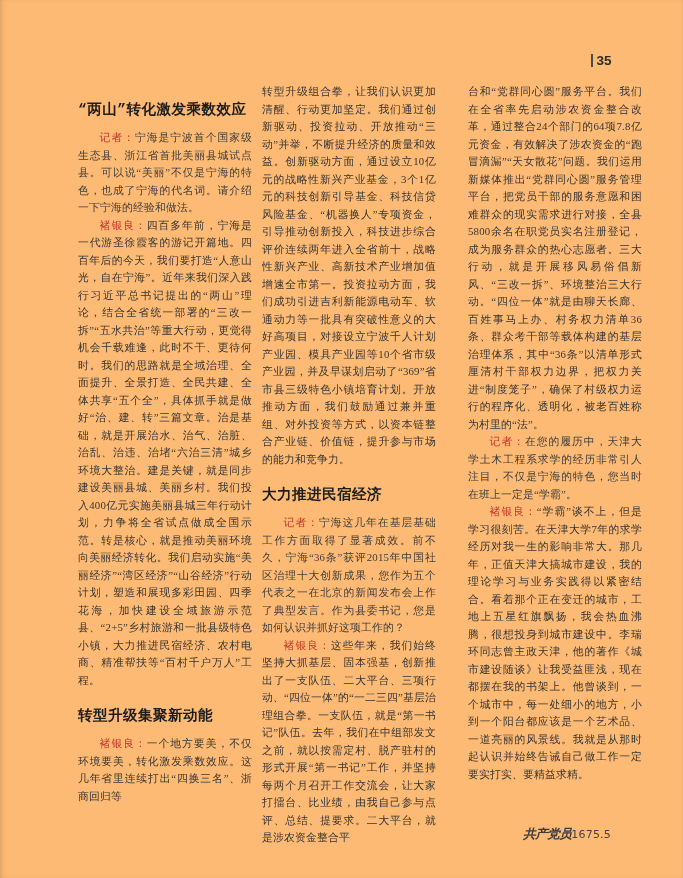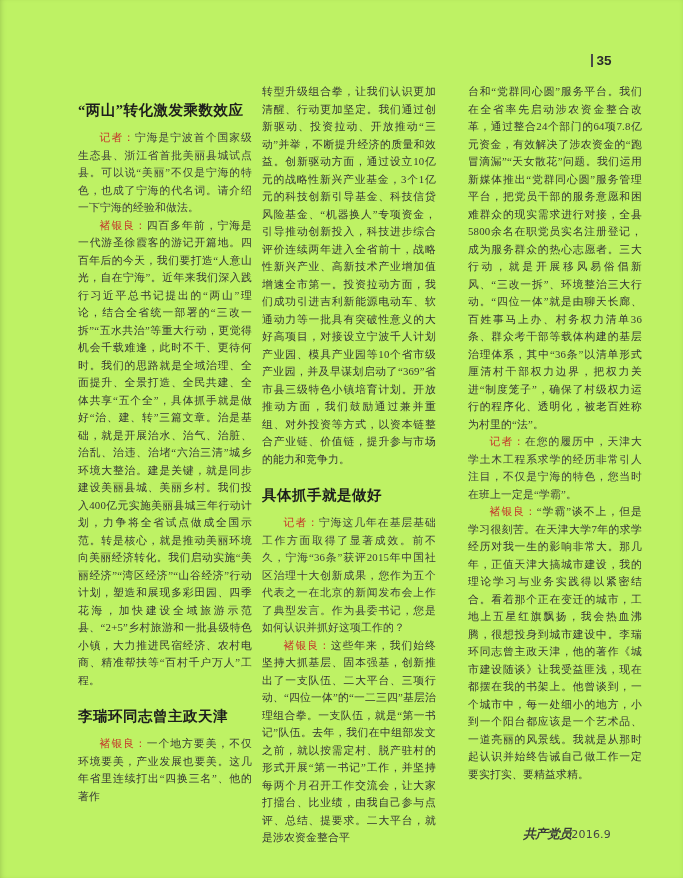--- a/index.html
+++ b/index.html
@@ -1,21 +1,21 @@
 <!DOCTYPE html>
 <html><head>
 <meta charset="utf-8">
 <style>
   html,body{margin:0;padding:0;}
   body{
     width:683px;height:878px;background:#ffffff;overflow:hidden;
     font-family:"Liberation Serif","DejaVu Serif",serif;
   }
   .page{
-    position:relative;width:683px;height:878px;background:#bef264;
+    position:relative;width:683px;height:878px;background:#fdba74;
     box-shadow:inset 4px 0 7px -5px rgba(0,0,0,.28), inset -3px 0 6px -5px rgba(0,0,0,.12);
   }
   
   .pageno{
     position:absolute;top:53px;left:591px;height:14px;
     display:flex;align-items:center;gap:4px;
     font-family:"Liberation Sans","DejaVu Sans",sans-serif;
     font-weight:bold;font-size:13.5px;color:#2b2b2b;
   }
   .pageno .bar{width:1.5px;height:13px;background:#4a4a4a;}
@@ -27,21 +27,21 @@
   }
   #col1{left:78px;top:101px;}
   #col2{left:262px;}
   #col3{left:424px;margin-left:44px;}
   .col p{margin:0;}
   .qa{text-indent:2em;}
   .cont{text-indent:0;}
   .q-text{color:#3d3d3d;}
   .label{font-weight:normal;color:#c5352b;font-style:normal;}
   .section-heading{
-    font-family:Liberation Serif, serif;
+    font-family:Liberation Mono, monospace;
     font-weight:bold;font-size:14.5px;line-height:19px;color:#1d1d1d;
     margin:18px 0 9px;text-indent:0;letter-spacing:.5px;text-align:left;
   }
   .section-heading.first{margin-top:0;}
   
   .footer{
     position:absolute;top:824px;left:0;width:611px;text-align:right;
     white-space:nowrap;
   }
   .magazine-logo{
@@ -62,34 +62,34 @@
 
   <div class="pageno">
     <span class="bar"></span>
     <span>35</span>
   </div>
 
   <div class="col" id="col1">
     <h2 class="section-heading first">“两山”转化激发乘数效应</h2>
     <p class="qa"><span class="label">记者：</span><span class="q-text">宁海是宁波首个国家级生态县、浙江省首批美丽县城试点县。可以说“美丽”不仅是宁海的特色，也成了宁海的代名词。请介绍一下宁海的经验和做法。</span></p>
     <p class="qa"><span class="label">褚银良：</span><span>四百多年前，宁海是一代游圣徐霞客的游记开篇地。四百年后的今天，我们要打造“人意山光，自在宁海”。近年来我们深入践行习近平总书记提出的“两山”理论，结合全省统一部署的“三改一拆”“五水共治”等重大行动，更觉得机会千载难逢，此时不干、更待何时。我们的思路就是全域治理、全面提升、全景打造、全民共建、全体共享“五个全”，具体抓手就是做好“治、建、转”三篇文章。治是基础，就是开展治水、治气、治脏、治乱、治违、治堵“六治三清”城乡环境大整治。建是关键，就是同步建设美丽县城、美丽乡村。我们投入400亿元实施美丽县城三年行动计划，力争将全省试点做成全国示范。转是核心，就是推动美丽环境向美丽经济转化。我们启动实施“美丽经济”“湾区经济”“山谷经济”行动计划，塑造和展现多彩田园、四季花海，加快建设全域旅游示范县、“2+5”乡村旅游和一批县级特色小镇，大力推进民宿经济、农村电商、精准帮扶等“百村千户万人”工程。</span></p>
-    <h2 class="section-heading">李瑞环同志曾主政天津</h2>
-    <p class="qa"><span class="label">褚银良：</span><span>一个地方要美，不仅环境要美，产业发展也要美。这几年省里连续打出“四换三名”、他的著作</span></p>
+    <h2 class="section-heading">转型升级集聚新动能</h2>
+    <p class="qa"><span class="label">褚银良：</span><span>一个地方要美，不仅环境要美，转化激发乘数效应。这几年省里连续打出“四换三名”、浙商回归等</span></p>
   </div>
 
   <div class="col" id="col2">
     <p class="cont">转型升级组合拳，让我们认识更加清醒、行动更加坚定。我们通过创新驱动、投资拉动、开放推动“三动”并举，不断提升经济的质量和效益。创新驱动方面，通过设立10亿元的战略性新兴产业基金，3个1亿元的科技创新引导基金、科技信贷风险基金、“机器换人”专项资金，引导推动创新投入，科技进步综合评价连续两年进入全省前十，战略性新兴产业、高新技术产业增加值增速全市第一。投资拉动方面，我们成功引进吉利新能源电动车、软通动力等一批具有突破性意义的大好高项目，对接设立宁波千人计划产业园、模具产业园等10个省市级产业园，并及早谋划启动了“369”省市县三级特色小镇培育计划。开放推动方面，我们鼓励通过兼并重组、对外投资等方式，以资本链整合产业链、价值链，提升参与市场的能力和竞争力。</p>
-    <h2 class="section-heading">具体抓手就是做好</h2>
+    <h2 class="section-heading">大力推进民宿经济</h2>
     <p class="qa"><span class="label">记者：</span><span class="q-text">宁海这几年在基层基础工作方面取得了显著成效。前不久，宁海“36条”获评2015年中国社区治理十大创新成果，您作为五个代表之一在北京的新闻发布会上作了典型发言。作为县委书记，您是如何认识并抓好这项工作的？</span></p>
     <p class="qa"><span class="label">褚银良：</span><span>这些年来，我们始终坚持大抓基层、固本强基，创新推出了一支队伍、二大平台、三项行动、“四位一体”的“一二三四”基层治理组合拳。一支队伍，就是“第一书记”队伍。去年，我们在中组部发文之前，就以按需定村、脱产驻村的形式开展“第一书记”工作，并坚持每两个月召开工作交流会，让大家打擂台、比业绩，由我自己参与点评、总结、提要求。二大平台，就是涉农资金整合平</span></p>
   </div>
 
   <div class="col" id="col3">
     <p class="cont">台和“党群同心圆”服务平台。我们在全省率先启动涉农资金整合改革，通过整合24个部门的64项7.8亿元资金，有效解决了涉农资金的“跑冒滴漏”“天女散花”问题。我们运用新媒体推出“党群同心圆”服务管理平台，把党员干部的服务意愿和困难群众的现实需求进行对接，全县5800余名在职党员实名注册登记，成为服务群众的热心志愿者。三大行动，就是开展移风易俗倡新风、“三改一拆”、环境整治三大行动。“四位一体”就是由聊天长廊、百姓事马上办、村务权力清单36条、群众考干部等载体构建的基层治理体系，其中“36条”以清单形式厘清村干部权力边界，把权力关进“制度笼子”，确保了村级权力运行的程序化、透明化，被老百姓称为村里的“法”。</p>
     <p class="qa"><span class="label">记者：</span><span class="q-text">在您的履历中，天津大学土木工程系求学的经历非常引人注目，不仅是宁海的特色，您当时在班上一定是“学霸”。</span></p>
     <p class="qa"><span class="label">褚银良：</span><span>“学霸”谈不上，但是学习很刻苦。在天津大学7年的求学经历对我一生的影响非常大。那几年，正值天津大搞城市建设，我的理论学习与业务实践得以紧密结合。看着那个正在变迁的城市，工地上五星红旗飘扬，我会热血沸腾，很想投身到城市建设中。李瑞环同志曾主政天津，他的著作《城市建设随谈》让我受益匪浅，现在都摆在我的书架上。他曾谈到，一个城市中，每一处细小的地方，小到一个阳台都应该是一个艺术品、一道亮丽的风景线。我就是从那时起认识并始终告诫自己做工作一定要实打实、要精益求精。</span></p>
   </div>
 
   <div class="footer">
-    <span class="magazine-logo">共产党员</span><span class="issue-date">2016.9</span>
+    <span class="magazine-logo">共产党员</span><span class="issue-date">1675.5</span>
   </div>
 
 </div>
 
 </body></html>

